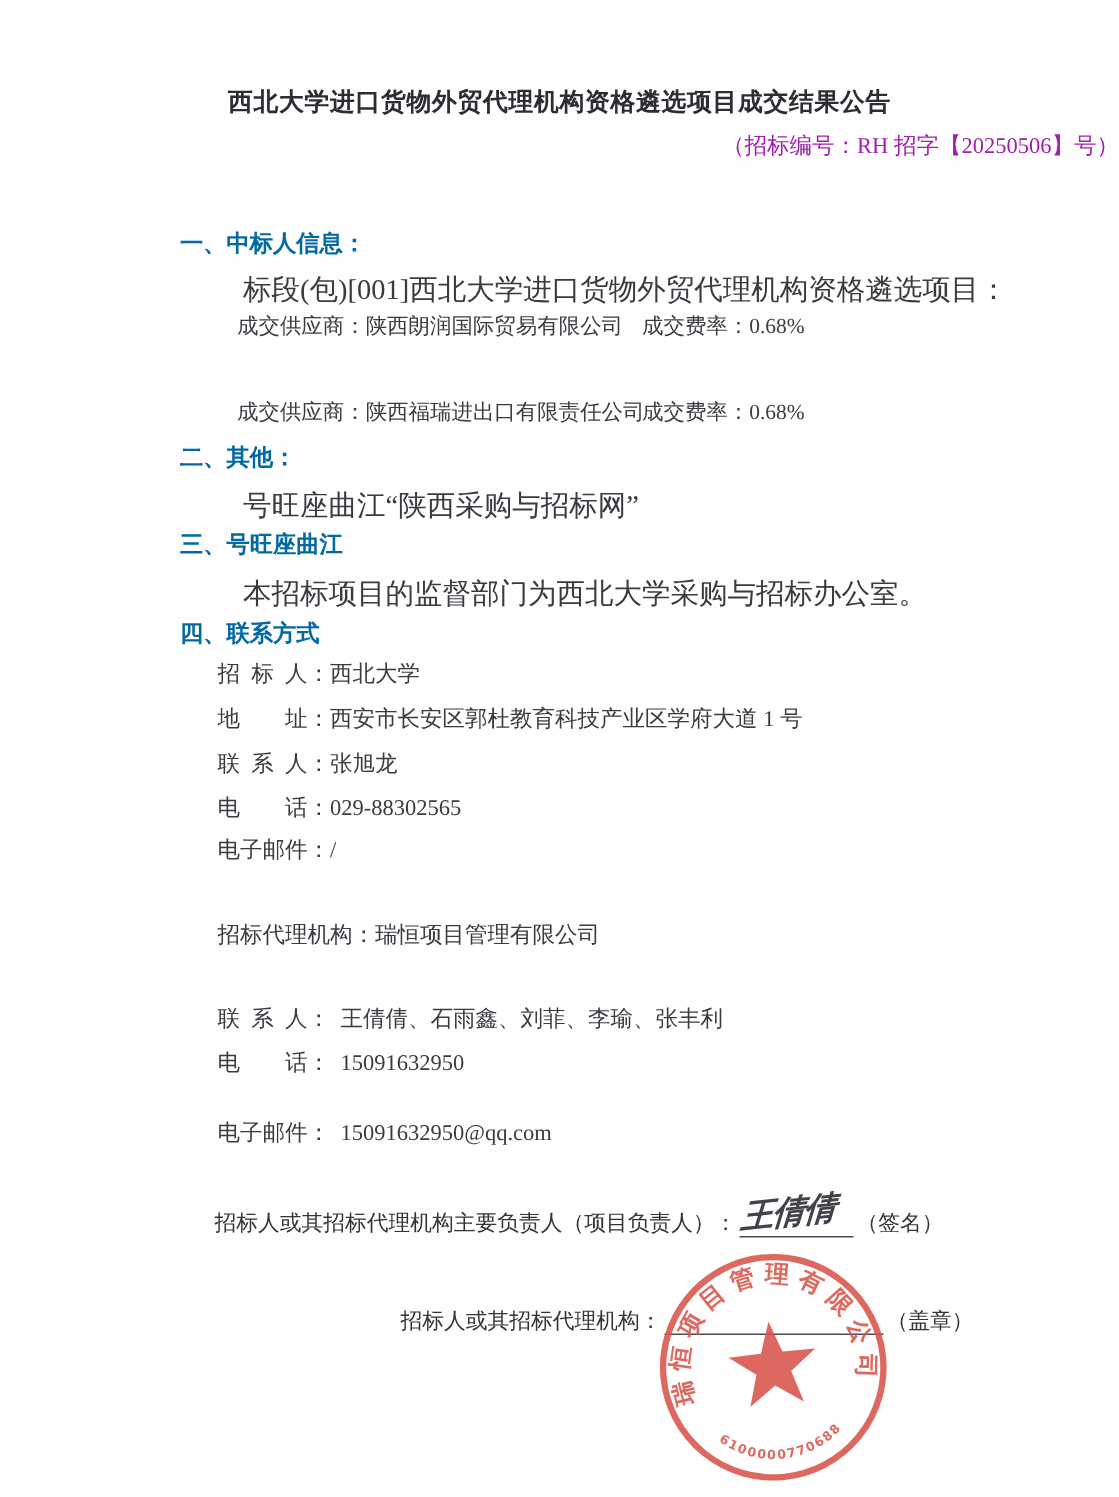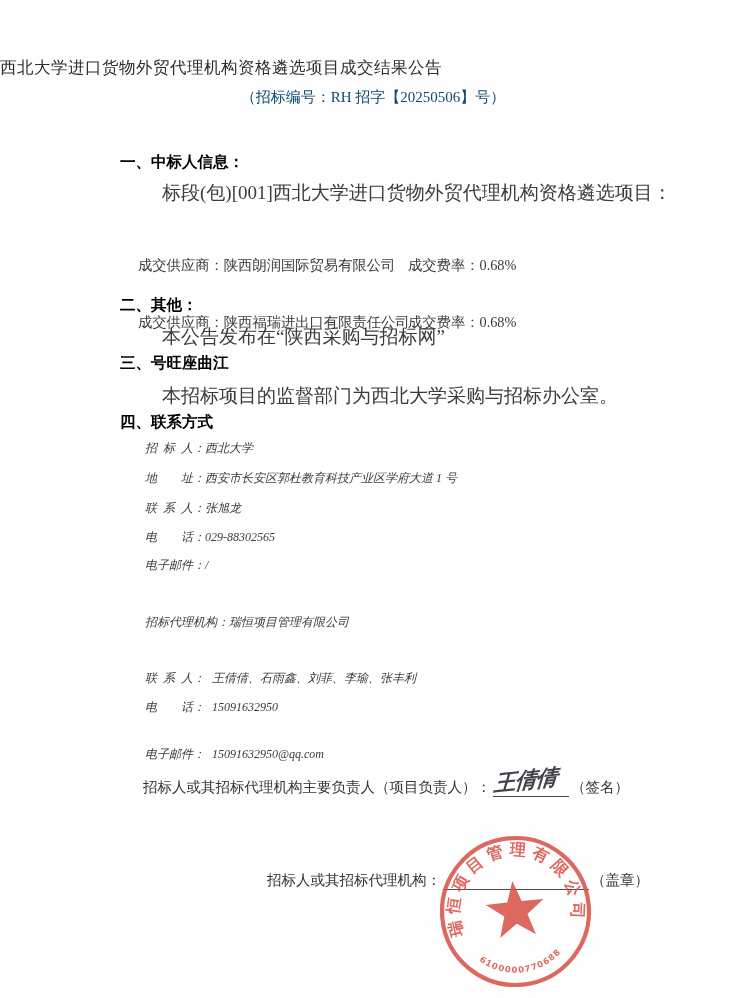--- a/index.html
+++ b/index.html
@@ -11,44 +11,45 @@
   .page {
     position: relative;
     width: 746px;
     height: 998px;
     background: #fefefe;
     overflow: hidden;
   }
   .abs { position: absolute; white-space: nowrap; }
   .doc-title {
     left: 0; right: 0; top: 57px;
+    text-align: center;
     font-size: 16.5px;
-    font-weight: normal;
+    font-weight: bold;
     color: #2c2c32;
     letter-spacing: 0.5px;
   }
   .doc-subtitle {
     left: 0; right: 0; top: 88px;
-    text-align: center;
+    text-align: right;
     font-size: 15px;
-    color: #0c4a6e;
+    color: #a21caf;
   }
   .sec-heading {
     left: 120px;
     font-size: 15.5px;
     font-weight: bold;
-    color: #000000;
+    color: #0369a1;
   }
   .body-line {
     left: 162px;
     font-size: 19px;
   }
-  .sup-row { left: 138px; font-size: 14.3px; margin-top: 48px; }
+  .sup-row { left: 158px; font-size: 14.3px; }
   .sup-left { display: inline-block; width: 270px; vertical-align: top; }
-  .crow { left: 145px; font-size: 12px; font-style: italic; }
+  .crow { left: 145px; font-size: 15px; }
   .clabel { display: inline-block; }
   .cvalue { display: inline-block; }
   .agency-indent .cvalue { padding-left: 7px; }
   .sign-line { font-size: 14.5px; color: #333338; }
   .sig-slot {
     display: inline-block;
     width: 76px;
     height: 1.15em;
     border-bottom: 1.2px solid #4a4a50;
     position: relative;
@@ -118,21 +119,21 @@
   <div class="abs body-line" style="top:180px">标段(包)[001]西北大学进口货物外贸代理机构资格遴选项目：</div>
 
   <div class="abs sup-row" style="top:208px">
     <span class="sup-left"><span>成交供应商：</span><span>陕西朗润国际贸易有限公司</span></span><span>成交费率：</span><span>0.68%</span>
   </div>
   <div class="abs sup-row" style="top:265px">
     <span class="sup-left"><span>成交供应商：</span><span>陕西福瑞进出口有限责任公司</span></span><span>成交费率：</span><span>0.68%</span>
   </div>
 
   <div class="abs sec-heading" style="top:295px">二、其他：</div>
-  <div class="abs body-line" style="top:324px">本公告发布在“陕西采购与招标网”</div>
+  <div class="abs body-line" style="top:324px">号旺座曲江“陕西采购与招标网”</div>
 
   <div class="abs sec-heading" style="top:353px">三、号旺座曲江</div>
   <div class="abs body-line" style="top:383px">本招标项目的监督部门为西北大学采购与招标办公室。</div>
 
   <div class="abs sec-heading" style="top:412px">四、联系方式</div>
 
   <div class="abs crow" style="top:440px">
     <span class="clabel">招 标 人：</span><span class="cvalue">西北大学</span>
   </div>
   <div class="abs crow" style="top:470px">
@@ -154,21 +155,21 @@
   <div class="abs crow agency-indent" style="top:670px">
     <span class="clabel">联 系 人：</span><span class="cvalue">王倩倩、石雨鑫、刘菲、李瑜、张丰利</span>
   </div>
   <div class="abs crow agency-indent" style="top:699px">
     <span class="clabel">电  话：</span><span class="cvalue">15091632950</span>
   </div>
   <div class="abs crow agency-indent" style="top:746px">
     <span class="clabel">电子邮件：</span><span class="cvalue">15091632950@qq.com</span>
   </div>
 
-  <div class="abs sign-line" style="top:778px; left:143px">
+  <div class="abs sign-line" style="top:806px; left:143px">
     <span>招标人或其招标代理机构主要负责人（项目负责人）：</span><span class="sig-slot"><span class="handwriting">王倩倩</span></span><span>（签名）</span>
   </div>
 
   <div class="abs sign-line" style="top:871px; left:267px">
     <span>招标人或其招标代理机构：</span><span class="blank-slot"></span><span>（盖章）</span>
   </div>
 
   <svg class="seal" viewBox="0 0 200 200" aria-hidden="true">
     <defs>
       <path id="sealArcTop" d="M 39.4,142.5 A 74 74 0 1 1 160.6,142.5" fill="none"></path>

